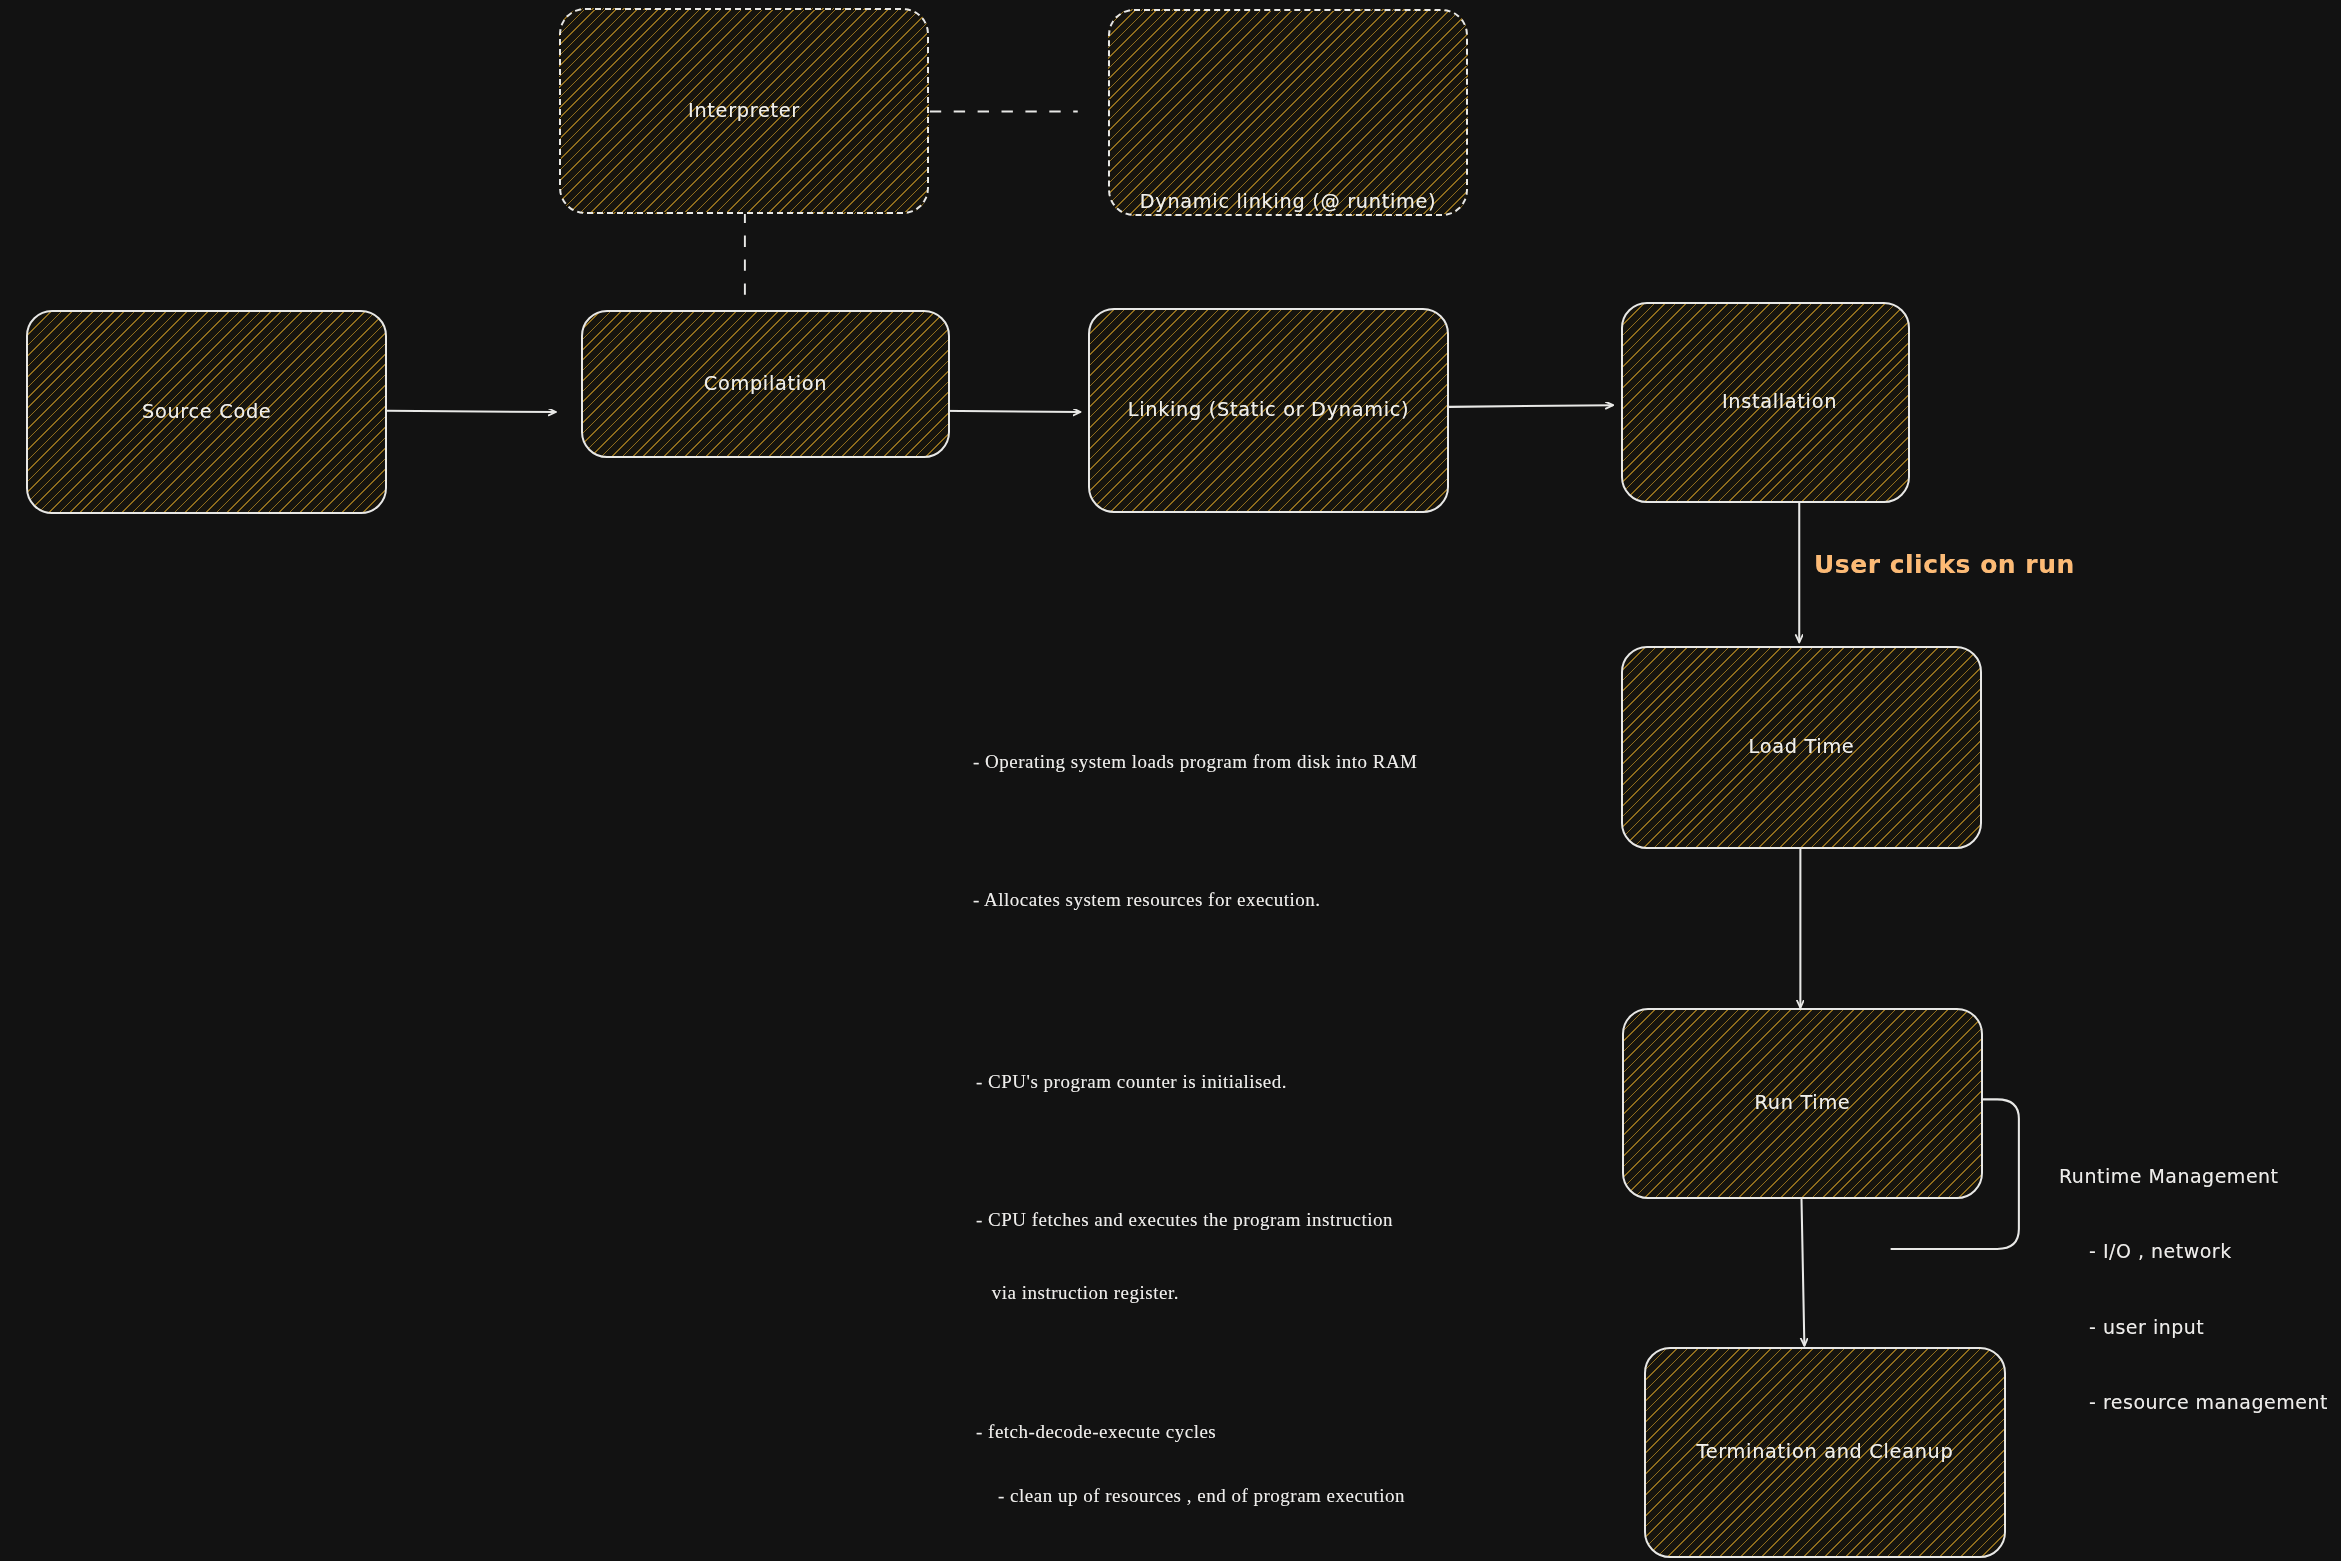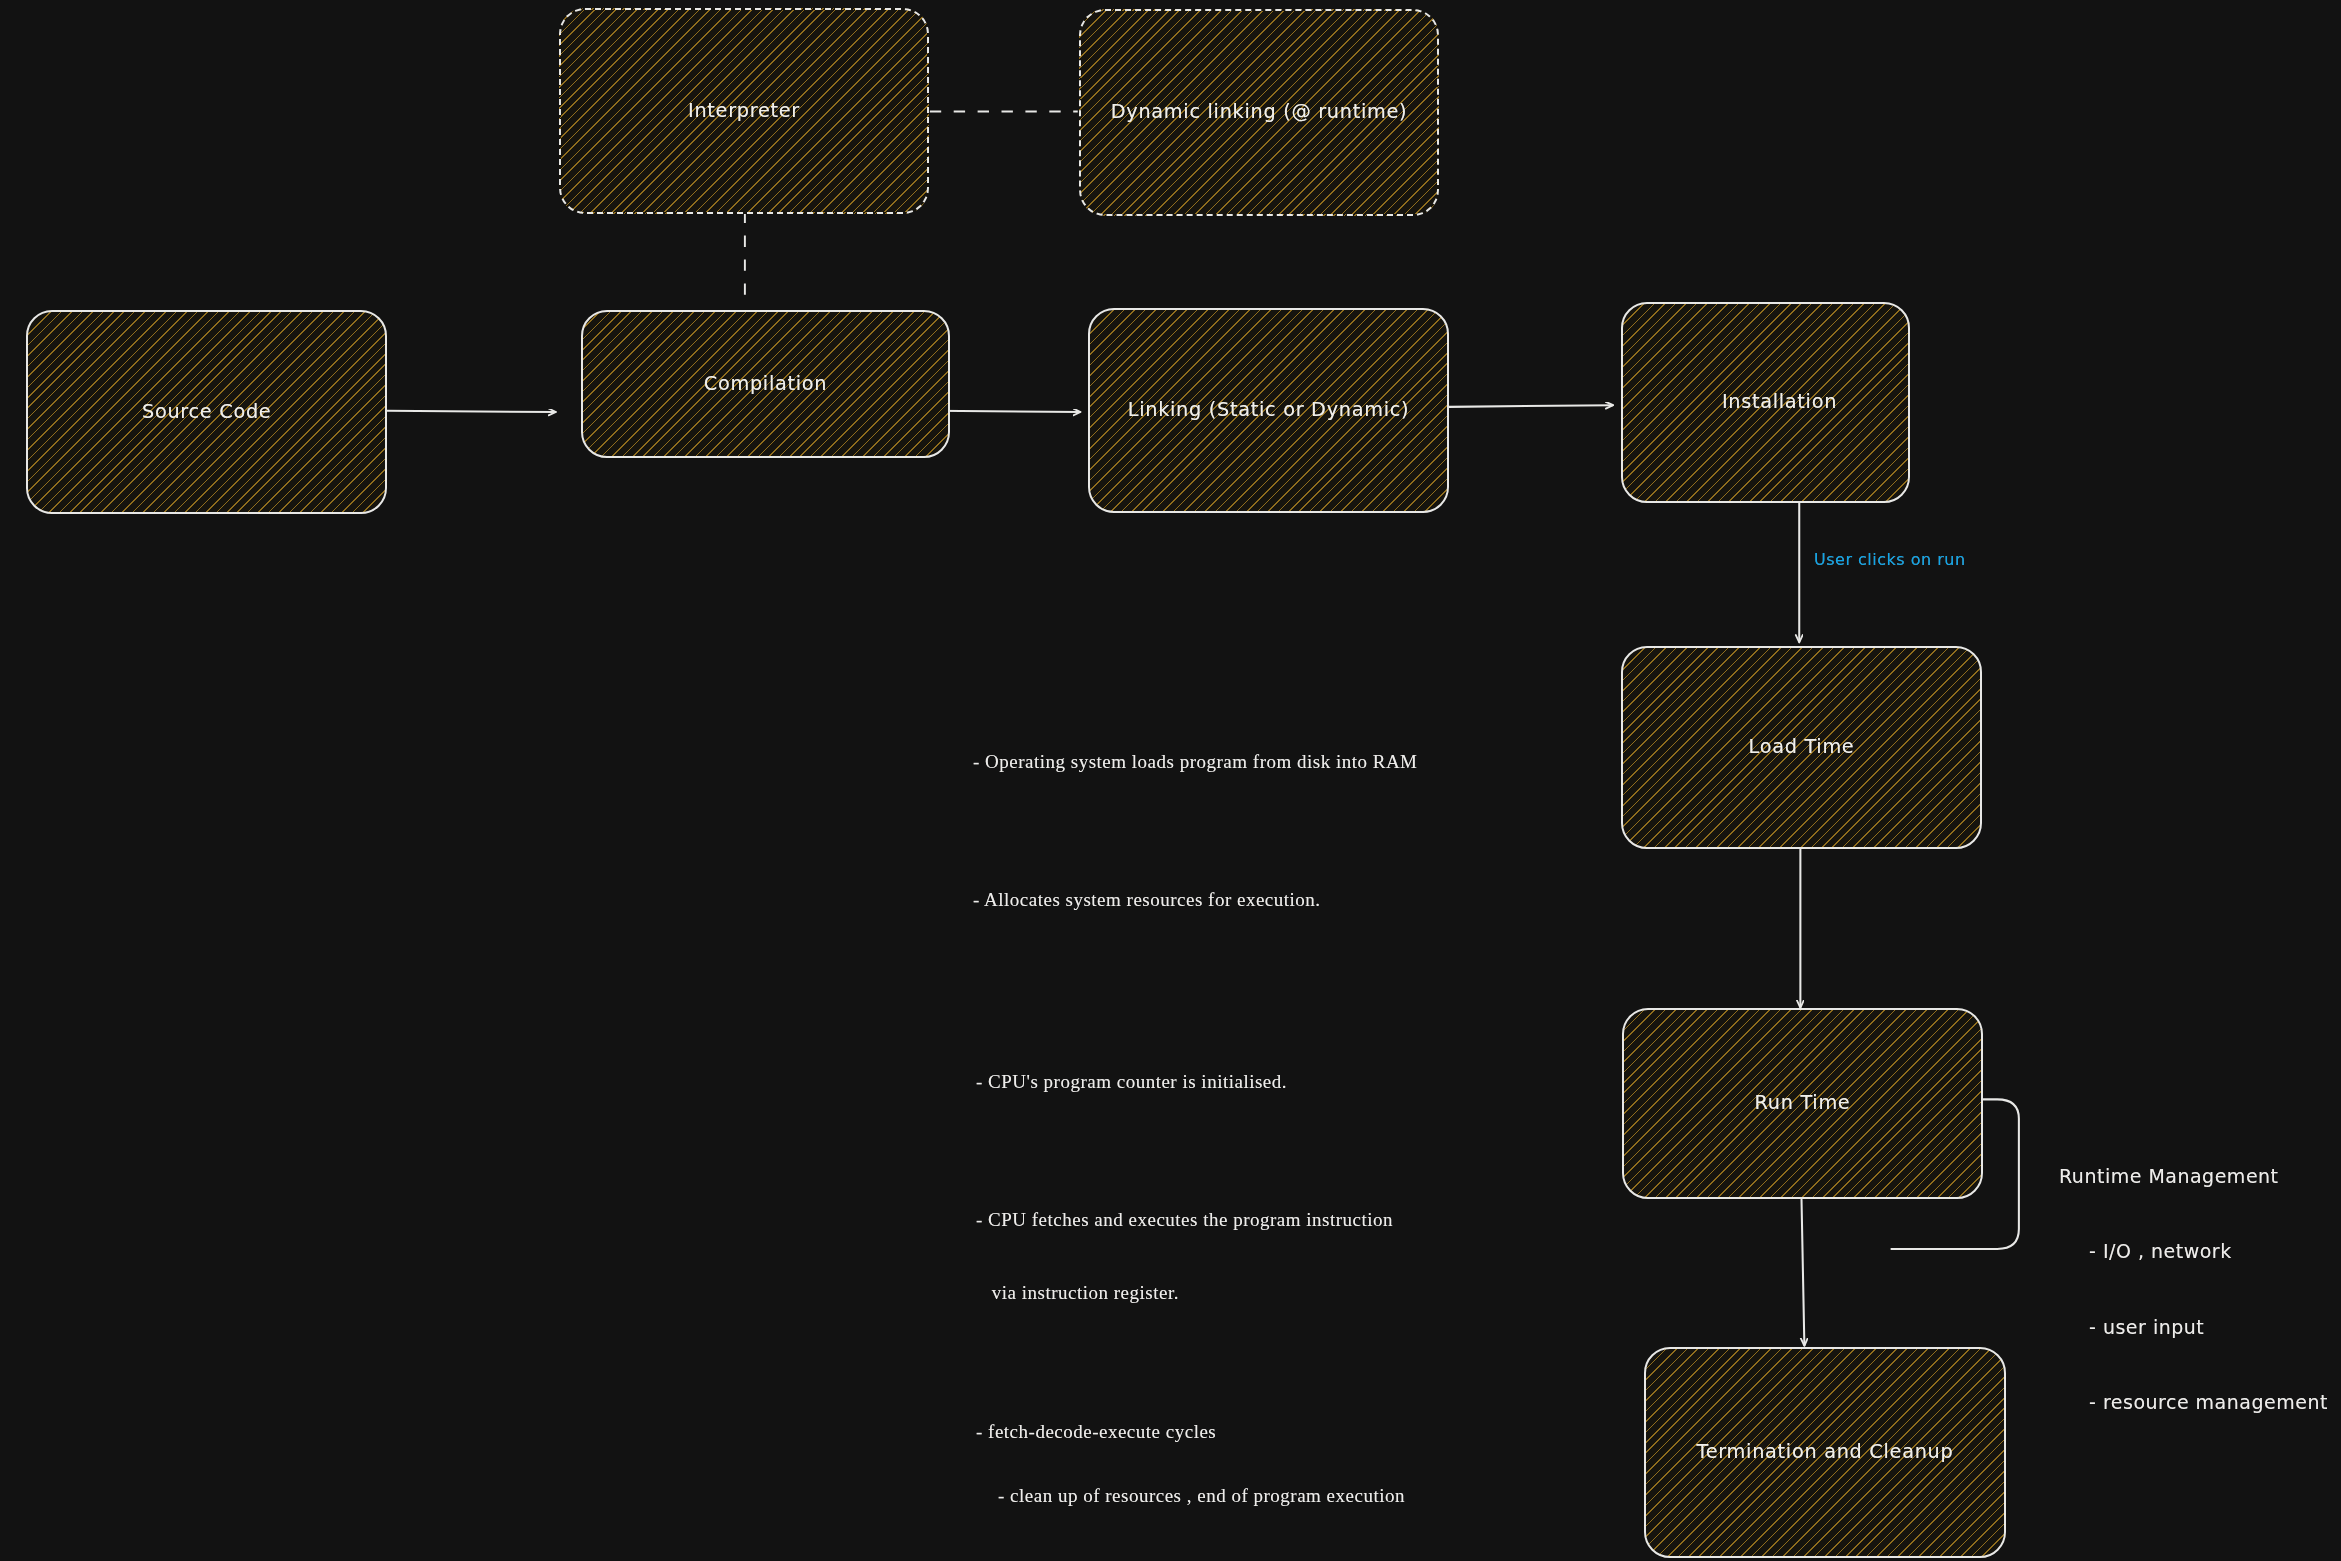--- a/index.html
+++ b/index.html
@@ -63,25 +63,26 @@
     line-height: 1.28;
     letter-spacing: 0.5px;
     white-space: pre;
     text-shadow: 0 0 0.6px rgba(237,236,234,0.45);
     font-family: Liberation Serif, serif;
   }
   .textblock .ln { display: block; }
   .textblock .gap { display: block; height: 17px; }
   .edge-label {
     position: absolute;
-    color: #0ea5e9;
-    font-size: 16px;
+    color: #fdba74;
+    font-size: 25px;
     letter-spacing: 0.5px;
     white-space: nowrap;
     text-shadow: 0 0 0.6px rgba(237,236,234,0.45);
+    font-weight: bold;
   }
   .side-note {
     position: absolute;
     color: #edecea;
     font-size: 19px;
     line-height: 1.32;
     letter-spacing: 0.5px;
     white-space: pre;
     text-shadow: 0 0 0.6px rgba(237,236,234,0.45);
   }
@@ -116,21 +117,21 @@
 
     <path d="M 3138 2108 L 3143 2364" fill="none" stroke="#e8e8e6" stroke-width="3.6" stroke-linecap="round" marker-end="url(#arrowhead)"></path>
 
     <path d="M 3296 2195 L 3482 2195 Q 3520 2195 3520 2160 L 3520 1966 Q 3520 1932 3482 1932 L 3408 1932" fill="none" stroke="#e8e8e6" stroke-width="3.6" stroke-linecap="round" stroke-linejoin="round" marker-end="url(#arrowhead)"></path>
   </svg>
 
   <div class="node dashed" style="left:543px; top:8px; width:370px; height:206px;">
     <span class="node-label">Interpreter</span>
   </div>
 
-  <div class="node dashed" style="left:1063px; top:9px; width:360px; height:207px;">
+  <div class="node dashed" style="left:1092px; top:9px; width:360px; height:207px;align-items:flex-end;">
     <span class="node-label">Dynamic linking (@ runtime)</span>
   </div>
 
   <div class="node" style="left:10.2px; top:310px; width:361px; height:204px;">
     <span class="node-label">Source Code</span>
   </div>
 
   <div class="node" style="left:565px; top:310px; width:369px; height:148px;">
     <span class="node-label">Compilation</span>
   </div>

